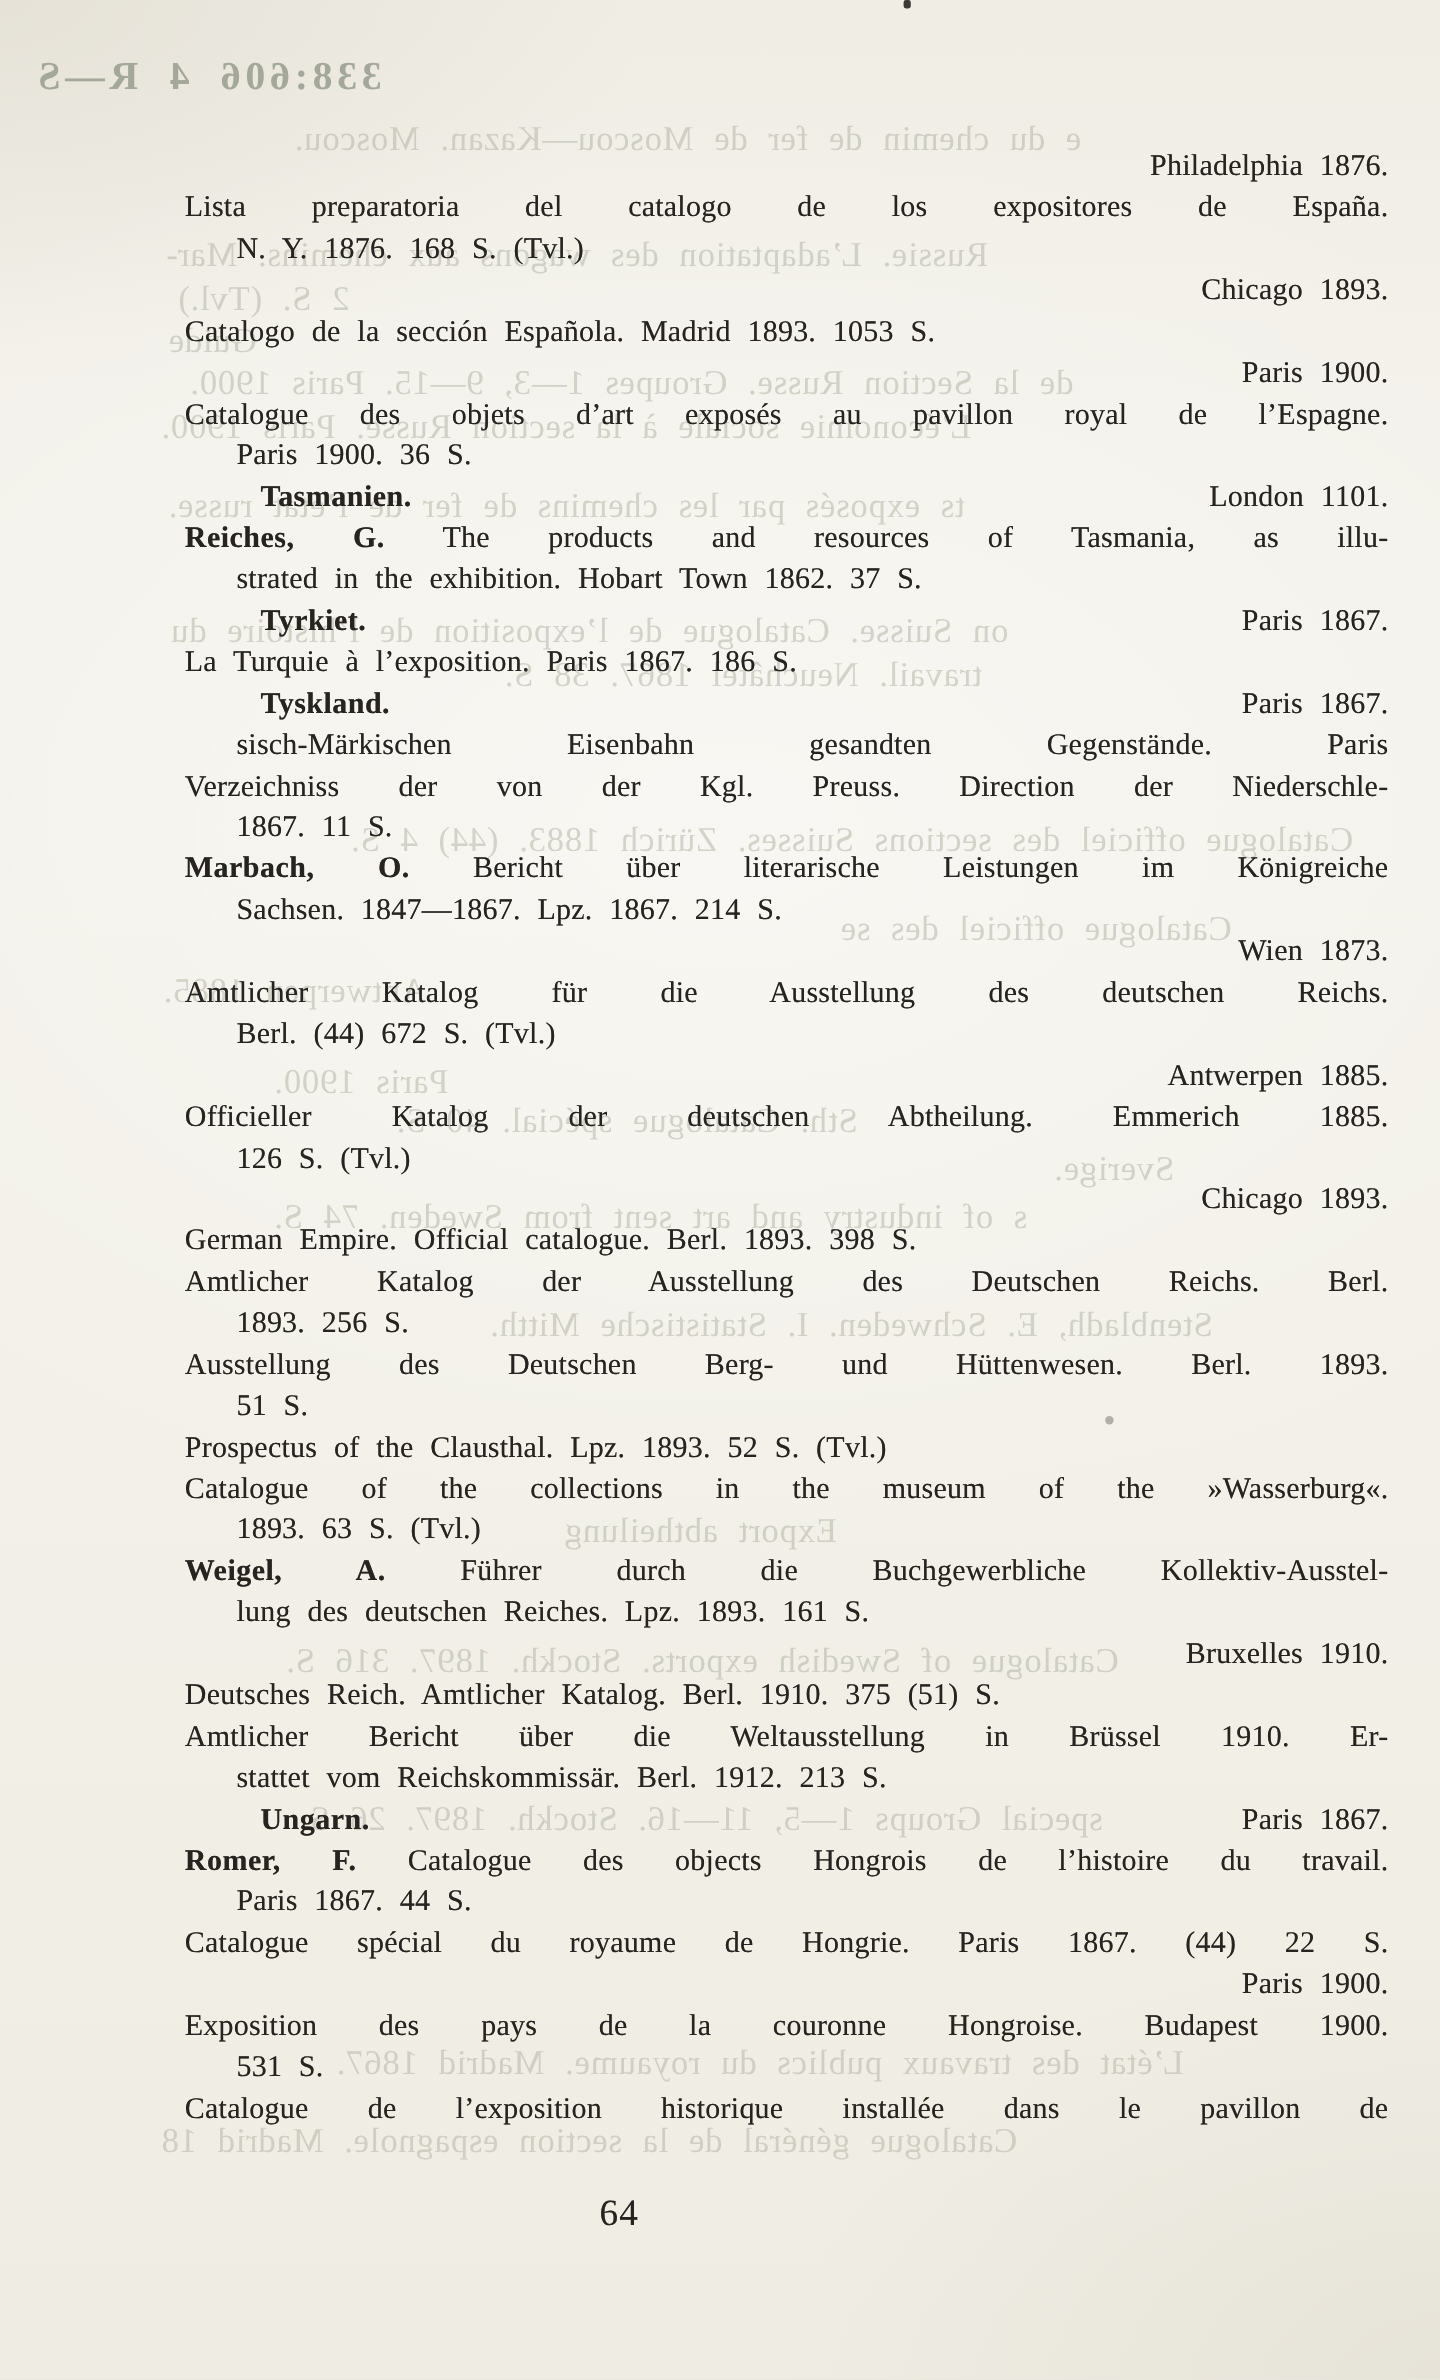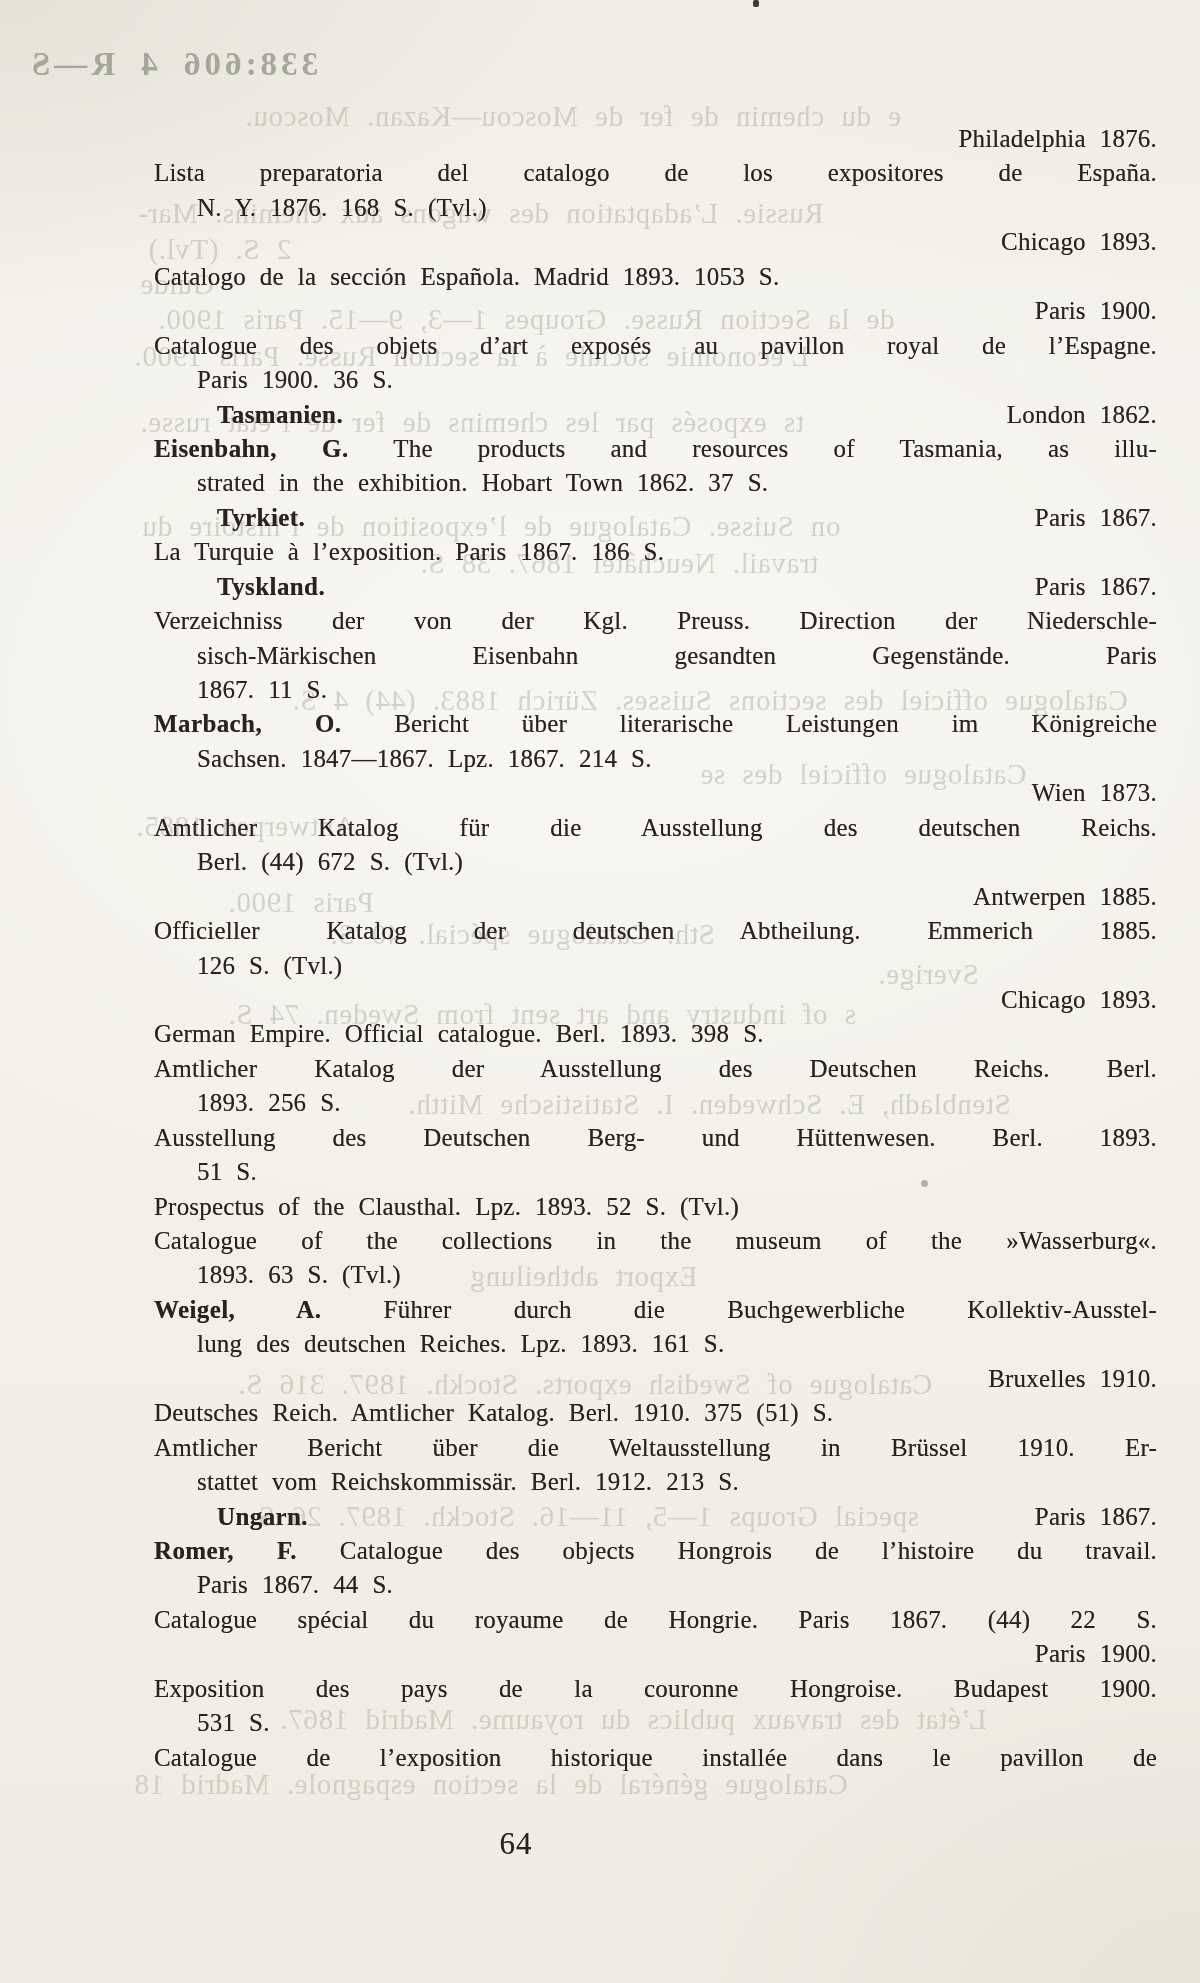--- a/index.html
+++ b/index.html
@@ -90,35 +90,35 @@
       <div class="line r">Philadelphia 1876.</div>
       <div class="line f">Lista preparatoria del catalogo de los expositores de España.</div>
       <div class="line l ind">N. Y. 1876. 168 S. (Tvl.)</div>
       <div class="line r">Chicago 1893.</div>
       <div class="line l">Catalogo de la sección Española. Madrid 1893. 1053 S.</div>
       <div class="line r">Paris 1900.</div>
       <div class="line f">Catalogue des objets d’art exposés au pavillon royal de l’Espagne.</div>
       <div class="line l ind">Paris 1900. 36 S.</div>
       <div class="line lab">
         <span class="country">Tasmanien.</span>
-        <span class="cityyear">London 1862.</span>
+        <span class="cityyear">London 1101.</span>
       </div>
-      <div class="line f"><span class="author">Eisenbahn, G.</span> The products and resources of Tasmania, as illu-</div>
+      <div class="line f"><span class="author">Reiches, G.</span> The products and resources of Tasmania, as illu-</div>
       <div class="line l ind">strated in the exhibition. Hobart Town 1862. 37 S.</div>
       <div class="line lab">
         <span class="country">Tyrkiet.</span>
         <span class="cityyear">Paris 1867.</span>
       </div>
       <div class="line l">La Turquie à l’exposition. Paris 1867. 186 S.</div>
       <div class="line lab">
         <span class="country">Tyskland.</span>
         <span class="cityyear">Paris 1867.</span>
       </div>
+      <div class="line f ind">sisch-Märkischen Eisenbahn gesandten Gegenstände. Paris</div>
       <div class="line f">Verzeichniss der von der Kgl. Preuss. Direction der Niederschle-</div>
-      <div class="line f ind">sisch-Märkischen Eisenbahn gesandten Gegenstände. Paris</div>
       <div class="line l ind">1867. 11 S.</div>
       <div class="line f"><span class="author">Marbach, O.</span> Bericht über literarische Leistungen im Königreiche</div>
       <div class="line l ind">Sachsen. 1847—1867. Lpz. 1867. 214 S.</div>
       <div class="line r">Wien 1873.</div>
       <div class="line f">Amtlicher Katalog für die Ausstellung des deutschen Reichs.</div>
       <div class="line l ind">Berl. (44) 672 S. (Tvl.)</div>
       <div class="line r">Antwerpen 1885.</div>
       <div class="line f">Officieller Katalog der deutschen Abtheilung. Emmerich 1885.</div>
       <div class="line l ind">126 S. (Tvl.)</div>
       <div class="line r">Chicago 1893.</div>

